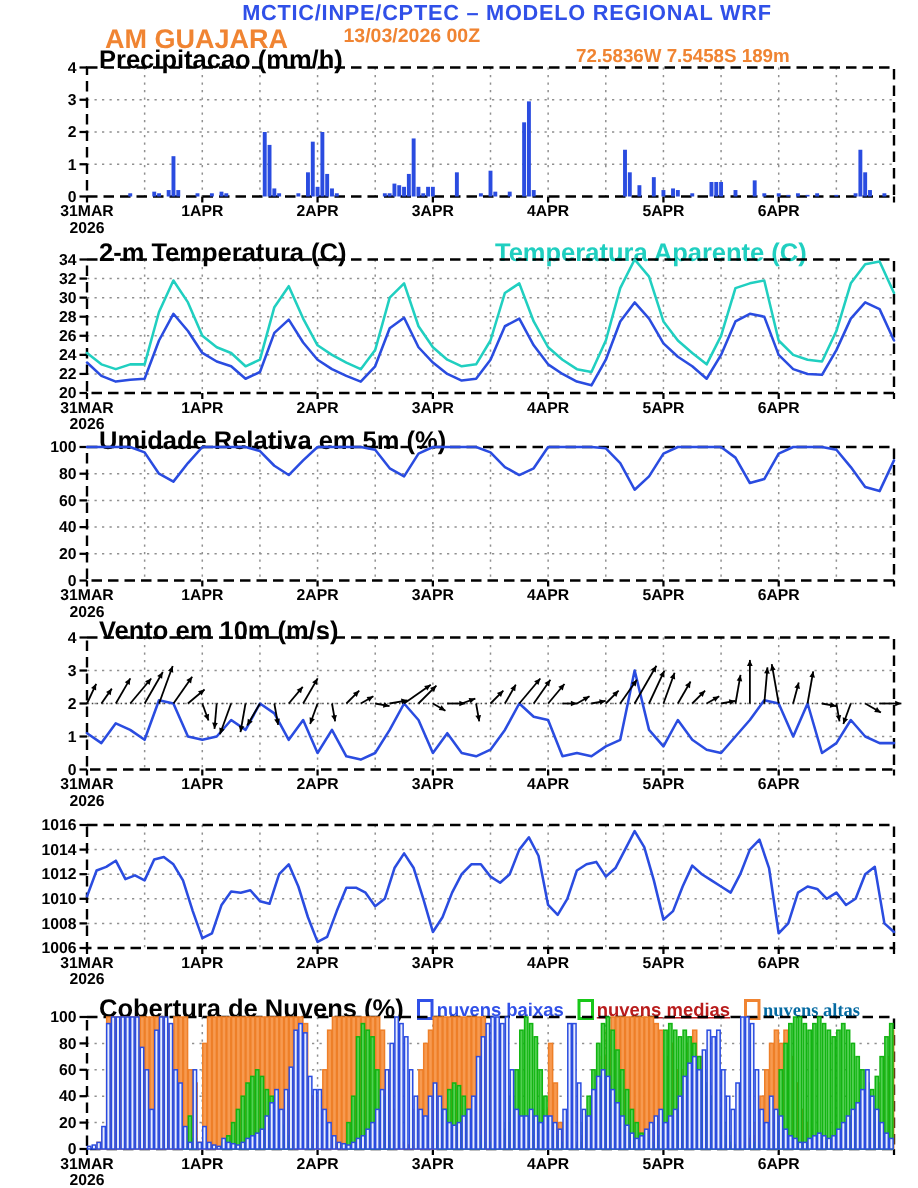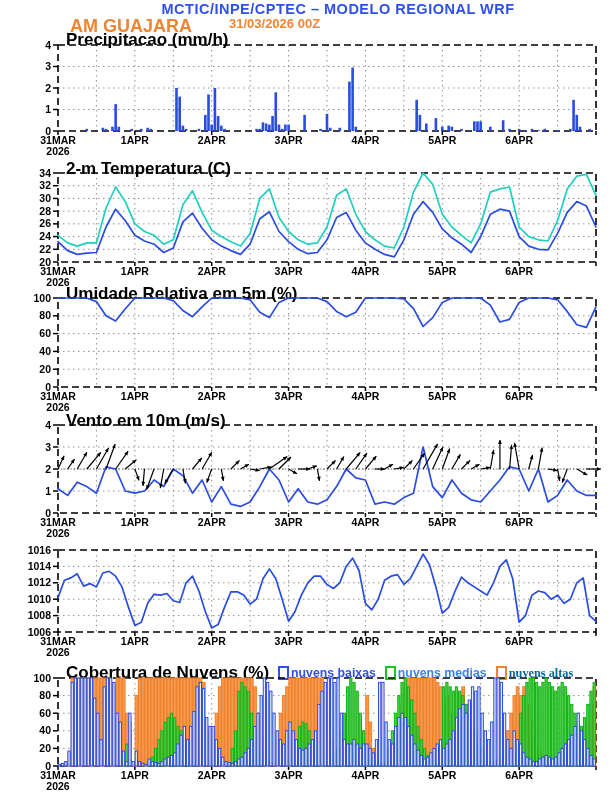--- a/index.html
+++ b/index.html
@@ -7,35 +7,37 @@
         font-family:"Liberation Sans",sans-serif;font-weight:bold;}
   .abs{position:absolute;white-space:pre;padding-left:32px;}
   .hdr-title{top:1px;left:0;width:612px;text-align:center;font-size:14.5px;letter-spacing:.5px;color:#3050e8;}
   .hdr-station{top:16px;left:38px;font-size:18px;color:#f08432;}
   .hdr-run{top:16px;left:197px;font-size:13px;color:#f08432;}
   .hdr-loc{top:30px;left:352px;font-size:12.5px;color:#f08432;}
   .ct{position:absolute;left:66px;font-size:17px;color:#000;white-space:pre;}
   .ct-cyan{left:330px;color:#20cfc0;}
   .legend-row{position:absolute;left:66px;top:663px;display:flex;align-items:center;gap:9px;font-size:12.3px;justify-content:flex-end;}
   .lg{display:flex;align-items:center;gap:2px;}
-  .lg-blue{color:#3050e8;} .lg-green{color:#3b82f6;} .lg-orange{color:#0369a1;font-family:Liberation Serif, serif;}
+  .lg-blue{color:#3050e8;} .lg-green{color:#b91c1c;text-decoration:underline;} .lg-orange{color:#0369a1;font-family:Liberation Serif, serif;}
   .sq{display:inline-block;width:7px;height:10px;background:#fff;border-width:2px;border-style:solid;}
   .sq-blue{border-color:#3050e8;} .sq-green{border-color:#18c818;} .sq-orange{border-color:#f08432;}
   #charts-svg{position:absolute;left:0;top:0;}
 </style>
 </head>
 <body>
 
 <div class="page">
   <div class="abs hdr-title">MCTIC/INPE/CPTEC – MODELO REGIONAL WRF</div>
   <div class="abs hdr-station">AM GUAJARA</div>
-  <div class="abs hdr-run">31/03/2026 00Z</div>
+  <div class="abs hdr-run">13/03/2026 00Z</div>
+  <div class="abs hdr-loc">72.5836W 7.5458S 189m</div>
 
   <div class="ct" style="top:30px">Precipitacao (mm/h)</div>
   <div class="ct" style="top:159px">2-m Temperatura (C)</div>
+  <div class="ct ct-cyan" style="top:159px">Temperatura Aparente (C)</div>
   <div class="ct" style="top:284px">Umidade Relativa em 5m (%)</div>
   <div class="ct" style="top:411px">Vento em 10m (m/s)</div>
 
   <div class="legend-row">
     <span class="ct" style="position:static">Cobertura de Nuvens (%)</span>
     <span class="lg lg-blue">
         <span class="sq sq-blue"></span>
         <span>nuvens baixas</span>
       </span>
     <span class="lg lg-green">

